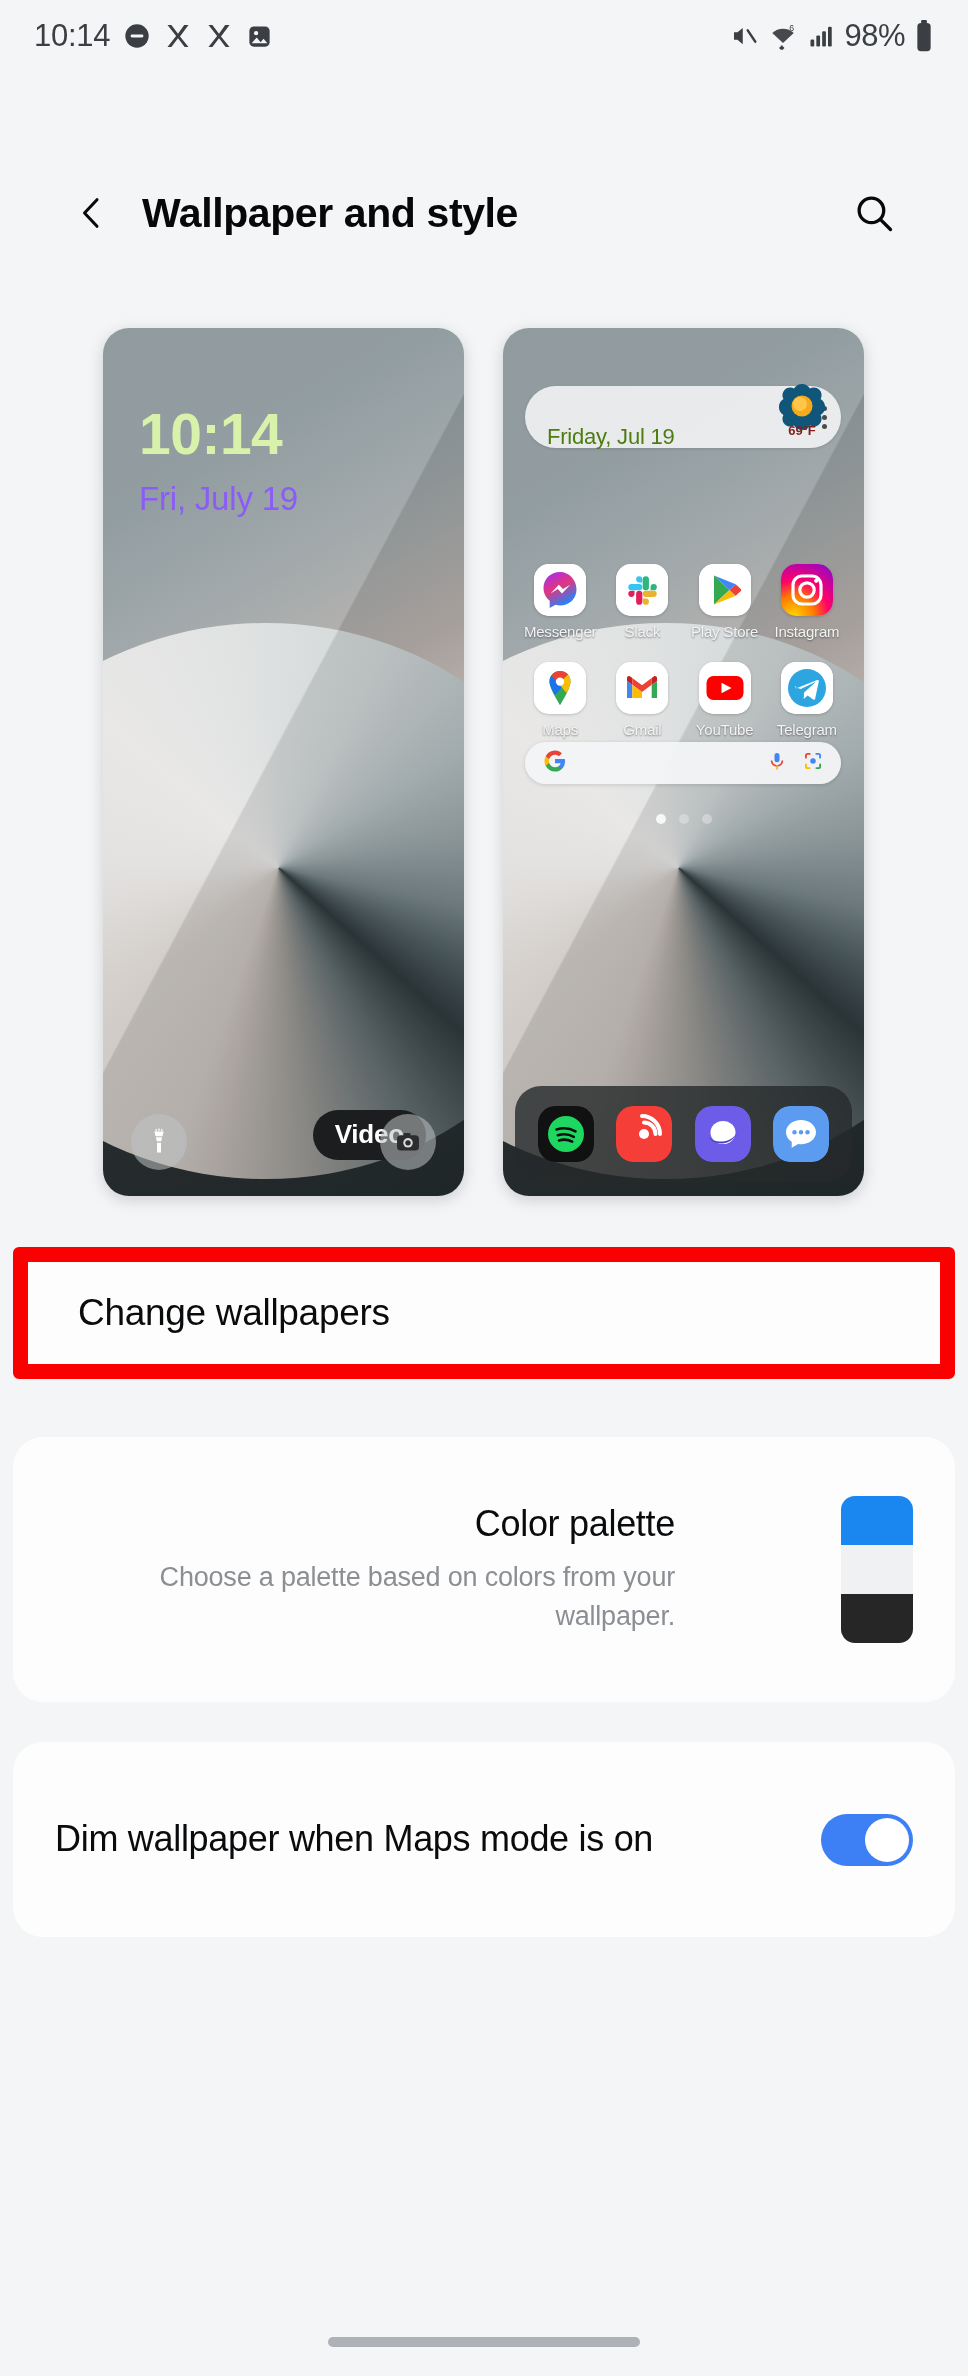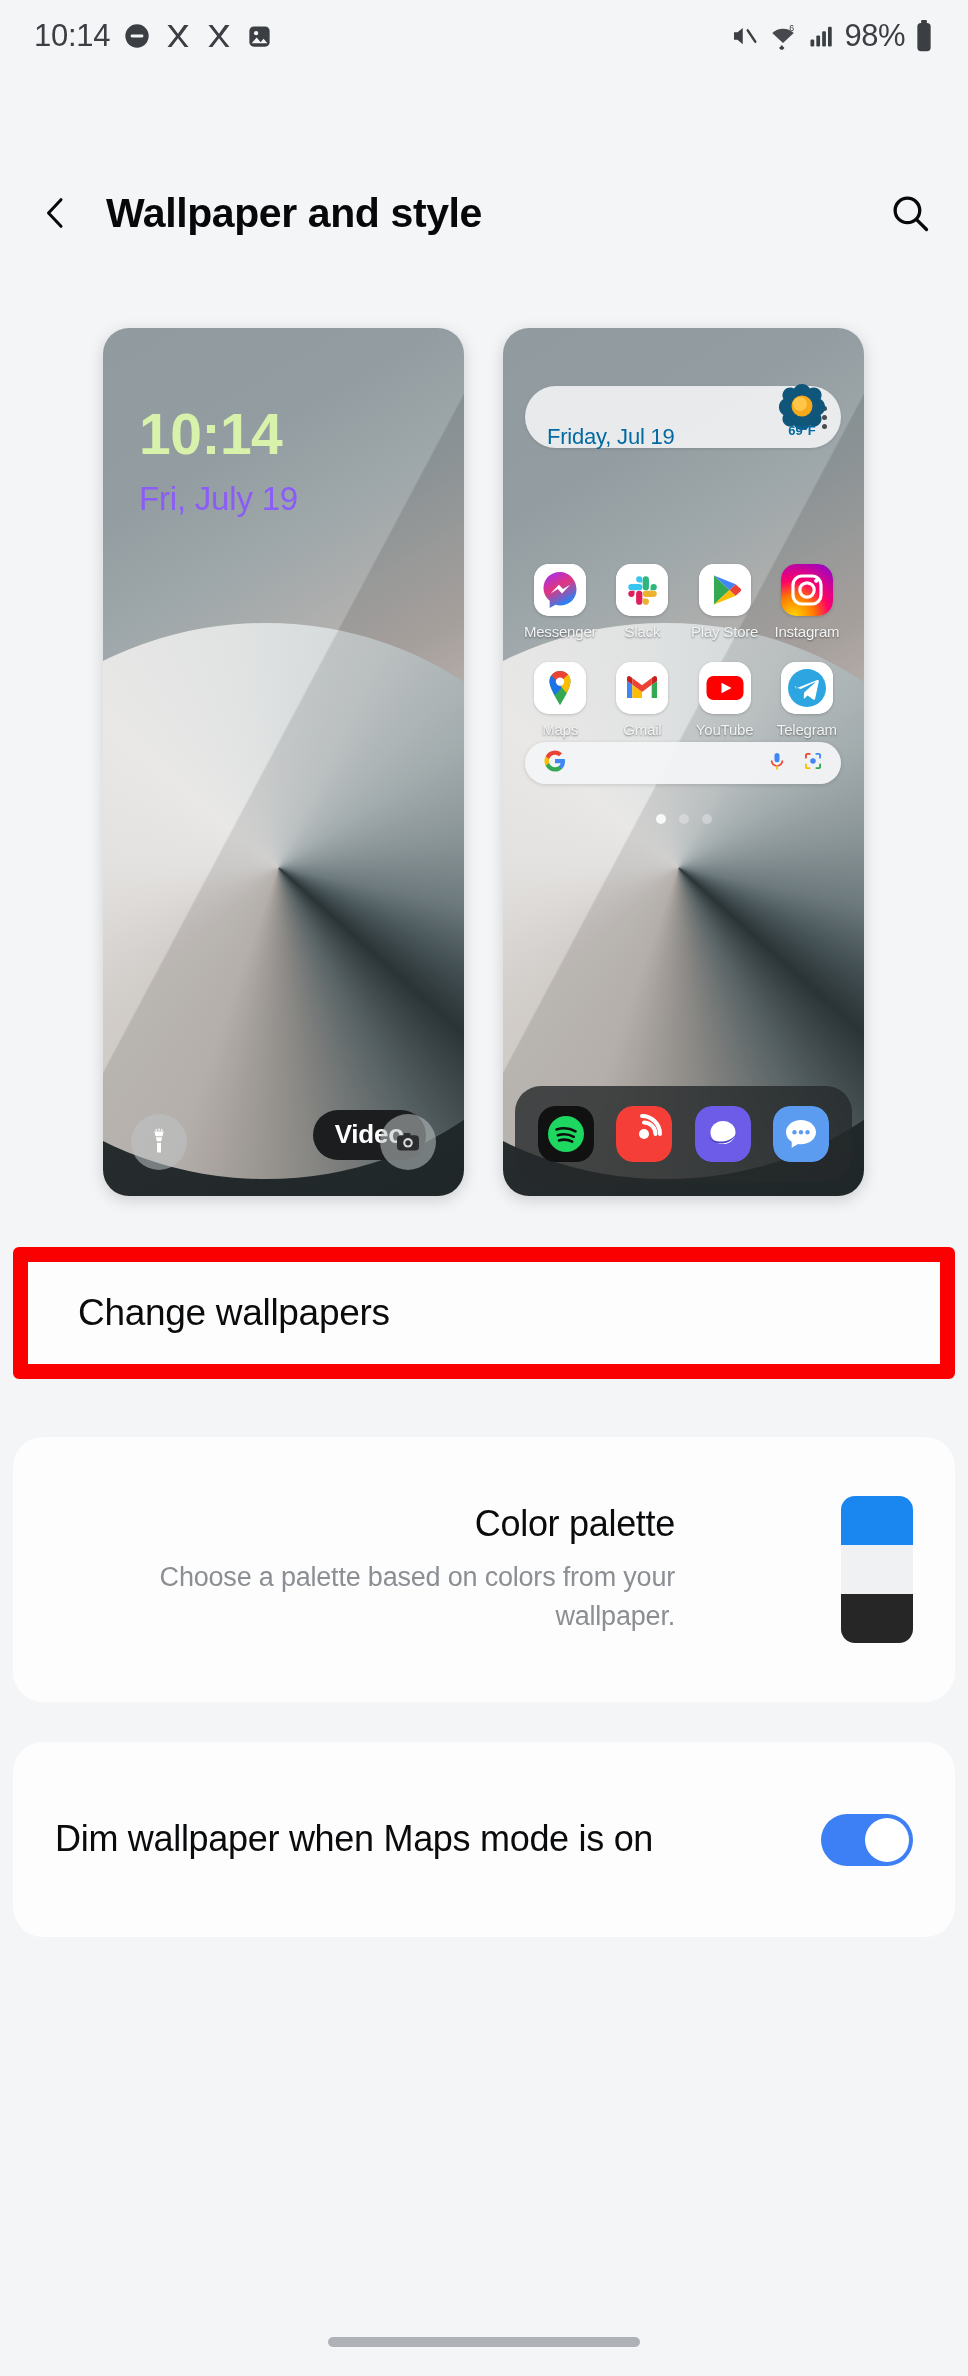--- a/index.html
+++ b/index.html
@@ -19,21 +19,21 @@
   }
   .sb-left { display:flex; align-items:center; gap:13px; }
   .sb-right { display:flex; align-items:center; gap:9px; }
   .sb-time { font-size:31px; color:#3b3e42; letter-spacing:-0.3px; font-weight:400; }
   .sb-ico { display:inline-flex; align-items:center; justify-content:center; }
   .sb-batt-text { font-size:31px; color:#3b3e42; letter-spacing:-0.5px; }
 
   
   .header {
     position:absolute; top:168px; left:0; width:968px; height:90px;
-    display:flex; align-items:center; padding:0 28px;
+    display:flex; align-items:center; padding:0 64px;
   }
   .back-btn { width:56px; height:56px; display:flex; align-items:center; justify-content:center; cursor:pointer; }
   .page-title { font-size:41px; font-weight:700; color:#07080a; margin-left:22px; letter-spacing:-0.4px; }
   .search-btn { margin-left:auto; width:60px; height:60px; display:flex; align-items:center; justify-content:center; cursor:pointer; }
 
   
   .previews { position:absolute; top:328px; left:0; width:968px; height:868px; }
   .preview {
     position:absolute; top:0; width:361px; height:868px;
     border-radius:26px; overflow:hidden;
@@ -87,30 +87,30 @@
     letter-spacing:-0.2px;
   }
 
   
   .home-widget {
     position:absolute; left:22px; top:58px; width:316px; height:62px;
     background:rgba(240,241,242,0.92); border-radius:32px;
     display:flex; align-items:center; padding:0 14px 0 22px;
     box-shadow:0 1px 3px rgba(0,0,0,0.12);
   }
-  .hw-date { font-size:22px; color:#0369a1; letter-spacing:-0.2px;margin-top:40px; }
+  .hw-date { font-size:22px; color:#4d7c0f; letter-spacing:-0.2px;margin-top:40px; }
   .hw-dots { margin-left:auto; display:flex; flex-direction:column; gap:4px; align-items:center; }
   .hw-dots i { width:5px; height:5px; border-radius:50%; background:#4a4d50; display:block; }
   .hw-weather {
     position:absolute; right:-5px; top:-6px; width:72px; height:72px;
     display:flex; align-items:center; justify-content:center;
   }
   .hw-temp {
     position:absolute; bottom:14px; left:0; width:100%;
-    text-align:center; font-size:13px; color:#0369a1; font-weight:600;
+    text-align:center; font-size:13px; color:#7f1d1d; font-weight:600;
   }
 
   .app-grid {
     position:absolute; left:16px; top:236px; width:329px;
     display:grid; grid-template-columns:repeat(4,1fr); row-gap:22px;
   }
   .app { display:flex; flex-direction:column; align-items:center; gap:7px; }
   .app-ico {
     width:52px; height:52px; border-radius:15px;
     display:flex; align-items:center; justify-content:center;

